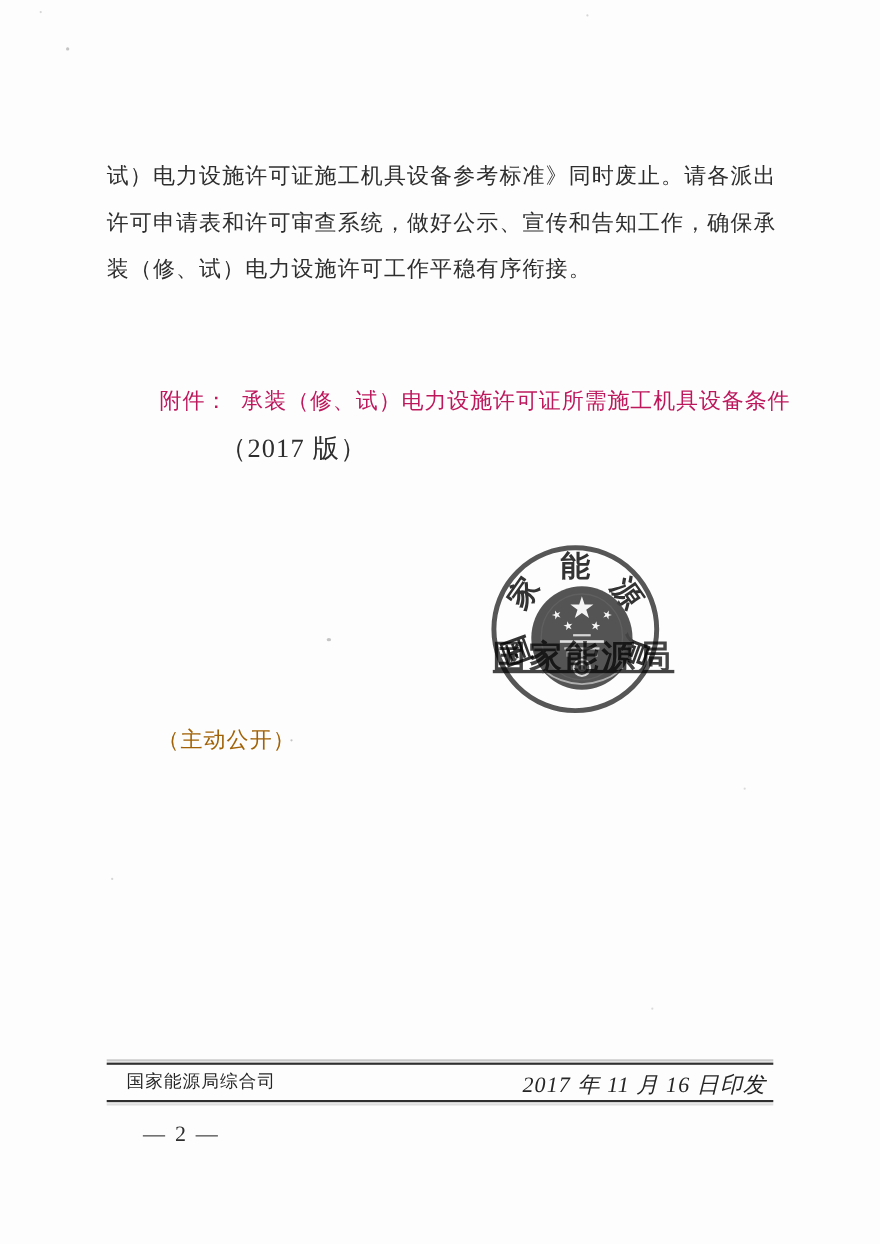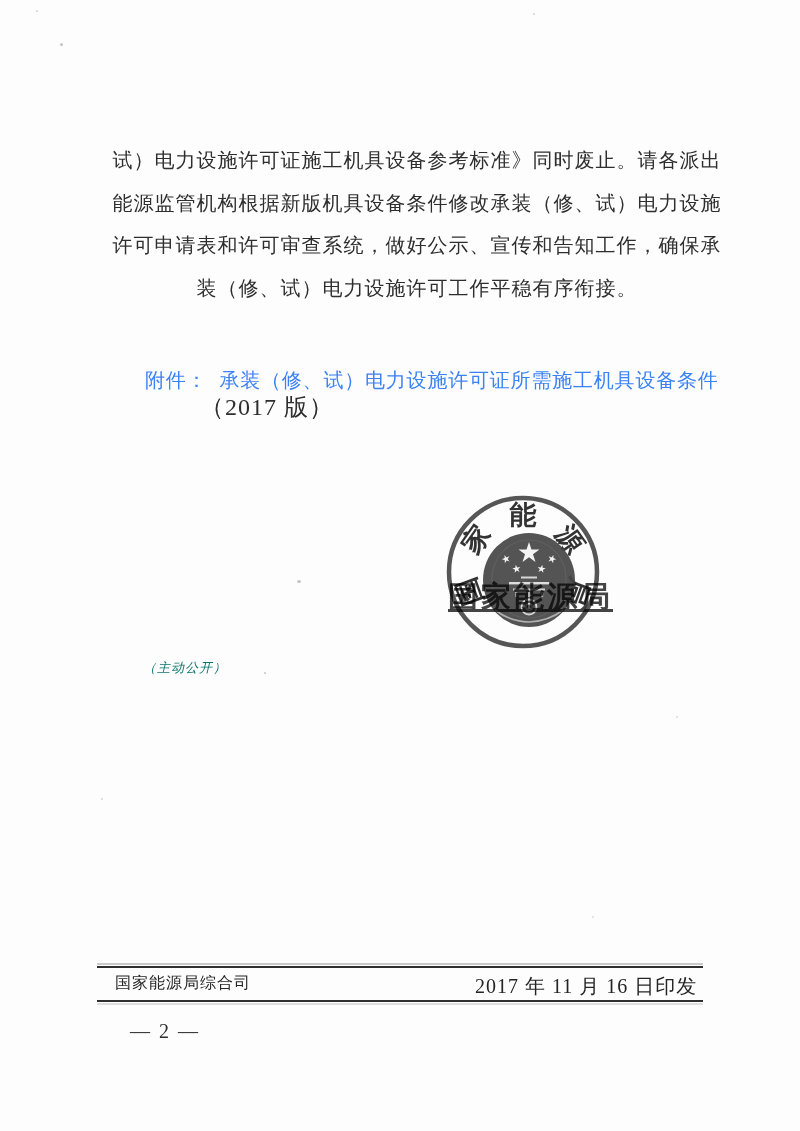--- a/index.html
+++ b/index.html
@@ -3,71 +3,70 @@
 <meta charset="utf-8">
 <style>
   html, body { margin:0; padding:0; background:#e8e8e8; }
   .page {
     position:relative; width:800px; height:1131px; margin:0 auto;
     background:#fdfdfd; overflow:hidden;
     font-family:"Liberation Serif","DejaVu Serif",serif;
     color:#2b2b2b;
   }
   
-  .body-text { position:absolute; left:97px; top:139px; width:640px;text-align:center; }
+  .body-text { position:absolute; left:97px; top:139px; width:640px; }
   .body-line {
     font-size:20px; letter-spacing:1px; line-height:42.5px;
     white-space:nowrap; color:#2e2e2e;
   }
   
-  .attach-row1 { position:absolute; left:145px; top:351px; font-size:20px; letter-spacing:0.8px; white-space:nowrap; color:#3b82f6;margin-top:16px; }
+  .attach-row1 { position:absolute; left:145px; top:351px; font-size:20px; letter-spacing:0.8px; white-space:nowrap; color:#be185d; }
   .attach-label { margin-right:12px; }
   .attach-row2 { position:absolute; left:200px; top:391px; font-size:24px; letter-spacing:1px; color:#2e2e2e; }
   
   .seal-underlay {
     position:absolute; left:448px; top:577px; z-index:3;
     font-size:30px; font-weight:700; letter-spacing:3px;
     color:#343434; mix-blend-mode:multiply; white-space:nowrap;
     opacity:0.92;
     text-decoration:underline;
   }
   .seal-svg { position:absolute; left:443px; top:492px; width:160px; height:160px; z-index:2; }
   .seal-date {
     position:absolute; left:440px; top:619px; z-index:4;
     font-size:23px; letter-spacing:1.5px; color:#262626; white-space:nowrap;
   }
   
-  .disclosure { position:absolute; left:143px; top:659px; font-size:13px; letter-spacing:1px; color:#0f766e;font-style:italic; }
+  .disclosure { position:absolute; left:143px; top:659px; font-size:20px; letter-spacing:1px; color:#a16207; }
   
   .rule { position:absolute; left:97px; width:606px; height:2px; background:#2f2f2f; }
   .rule-top { top:966px; box-shadow:0 -3px 0 rgba(47,47,47,0.25); }
   .rule-bottom { top:1000px; box-shadow:0 3px 0 rgba(47,47,47,0.15); }
   .footer-dept { position:absolute; left:115px; top:973px; font-size:16px; letter-spacing:1px; color:#252525; white-space:nowrap; }
-  .footer-date { position:absolute; left:475px; top:973px; font-size:20px; letter-spacing:1px; color:#252525; white-space:nowrap; }
+  .footer-date { position:absolute; left:475px; top:973px; font-size:20px; letter-spacing:1px; color:#252525; white-space:nowrap;font-style:italic; }
   .page-number { position:absolute; left:130px; top:1020px; font-size:20px; letter-spacing:2px; color:#2e2e2e; }
   
   .speck { position:absolute; background:#8d8d8d; border-radius:50%; width:3px; height:3px; opacity:0.5; }
   .s1 { left:60px;  top:43px; }
   .s2 { left:297px; top:580px; width:4px; height:3px; }
   .s3 { left:264px; top:672px; width:2px; height:2px; }
   .s4 { left:36px;  top:10px;  width:2px; height:2px; opacity:0.35; }
   .s5 { left:533px; top:13px;  width:2px; height:2px; opacity:0.35; }
   .s6 { left:101px; top:798px; width:2px; height:2px; opacity:0.35; }
   .s7 { left:676px; top:716px; width:2px; height:2px; opacity:0.3; }
   .s8 { left:592px; top:916px; width:2px; height:2px; opacity:0.3; }
   .seal-ring-char { font-family:"Liberation Serif","DejaVu Serif",serif; font-weight:700; }
 </style>
 </head>
 <body>
 
 <div class="page">
 
   <div class="body-text">
     <div class="body-line">试）电力设施许可证施工机具设备参考标准》同时废止。请各派出</div>
-    <div class="body-line">能源监管机构根据新版机具设备条件修改承装（修、试）电力设施</div>
     <div class="body-line">许可申请表和许可审查系统，做好公示、宣传和告知工作，确保承</div>
     <div class="body-line">装（修、试）电力设施许可工作平稳有序衔接。</div>
   </div>
 
   <div class="attach-row1">
     <span class="attach-label">附件：</span><span>承装（修、试）电力设施许可证所需施工机具设备条件</span>
   </div>
   <div class="attach-row2">（2017 版）</div>
 
   <div class="seal-underlay">国家能源局</div>

